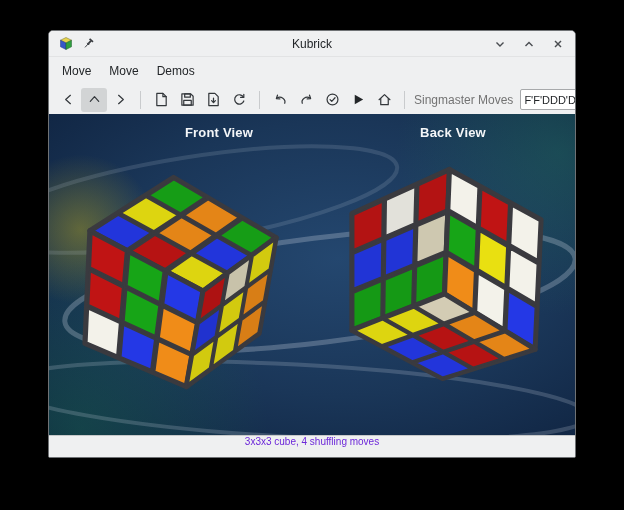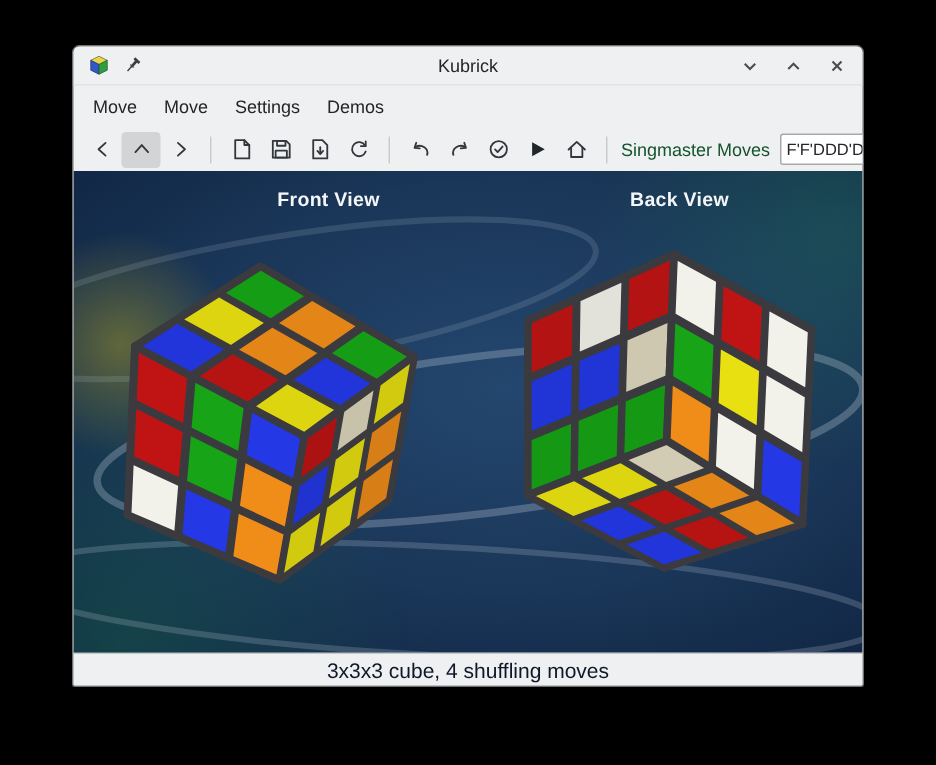--- a/index.html
+++ b/index.html
@@ -24,40 +24,40 @@
   .menu-item { display:flex; align-items:center; padding:0 9px; }
   
   .toolbar { height:29px; display:flex; align-items:center; padding:0 6px;
     flex:0 0 auto; }
   .tbtn { width:26px; height:24px; display:flex; align-items:center;
     justify-content:center; border-radius:3px; flex:0 0 auto; }
   .tbtn.pressed { background:#d2d4d5; }
   .tbtn svg { stroke:#33373b; stroke-width:1.3; fill:none;
     stroke-linecap:round; stroke-linejoin:round; }
   .tsep { width:1px; height:18px; background:#c9cbcd; margin:0 7px; flex:0 0 auto; }
-  .sm-label { font-size:12px; color:#14532d; margin:0 7px 0 2px; white-space:nowrap; }
+  .sm-label { font-size:12px; color:#737373; margin:0 7px 0 2px; white-space:nowrap; }
   .sm-input { width:97px; height:21px; border:1px solid #a7a9ab; border-radius:2px;
     background:#fff; font-family:"Liberation Sans","DejaVu Sans",sans-serif;
     font-size:11px; color:#232629; padding:0 3px; }
   
   .viewport { position:relative; flex:1 1 auto; overflow:hidden;
     background:
       radial-gradient(circle at 6% 36%, rgba(168,155,35,0.50) 0%, rgba(168,155,35,0) 14%),
       radial-gradient(circle at 97% 12%, rgba(35,125,95,0.35) 0%, rgba(35,125,95,0) 28%),
       radial-gradient(circle at 6% 98%, rgba(25,105,80,0.42) 0%, rgba(25,105,80,0) 32%),
       radial-gradient(ellipse at 55% 45%, #24476f 0%, #1a3658 55%, #0f2340 100%);
   }
   .viewport svg.scene { position:absolute; inset:0; width:100%; height:100%; }
   .view-label { position:absolute; top:11px; transform:translateX(-50%);
     color:#f4f6f8; font-size:13px; font-weight:bold; letter-spacing:0.2px; }
   #front-label { left:138px;margin-left:32px; } #back-label { left:404px; }
   
   .statusbar { height:22px; background:#eff0f1; border-top:1px solid #c6c8c9;
-    display:flex; align-items:center; justify-content:center; font-size:14px;
-    color:#0f172a; flex:0 0 auto; }
+    display:flex; justify-content:center; font-size:10px;
+    color:#6d28d9; flex:0 0 auto; }
 </style>
 </head>
 <body>
 
 <div id="stage">
   <div id="window">
 
     <div class="titlebar">
       <svg class="ticon" viewBox="0 0 16 16">
         <polygon points="8,1.5 13.5,4.2 8,7 2.5,4.2" fill="#e8d44d" stroke="#6b6b2a" stroke-width="0.5"></polygon>
@@ -90,21 +90,20 @@
               <line x1="3" y1="3" x2="9" y2="9"></line>
               <line x1="9" y1="3" x2="3" y2="9"></line>
             </svg>
         </div>
       </div>
     </div>
 
     <div class="menubar">
       <div class="menu-item">Move</div>
       <div class="menu-item">Move</div>
-      <div class="menu-item">Settings</div>
       <div class="menu-item">Demos</div>
     </div>
 
     <div class="toolbar">
       <div class="tbtn">
         <svg width="15" height="15" viewBox="0 0 16 16">
             <polyline points="10,3.5 5,8 10,12.5"></polyline>
           </svg>
       </div>
       <div class="tbtn pressed">

